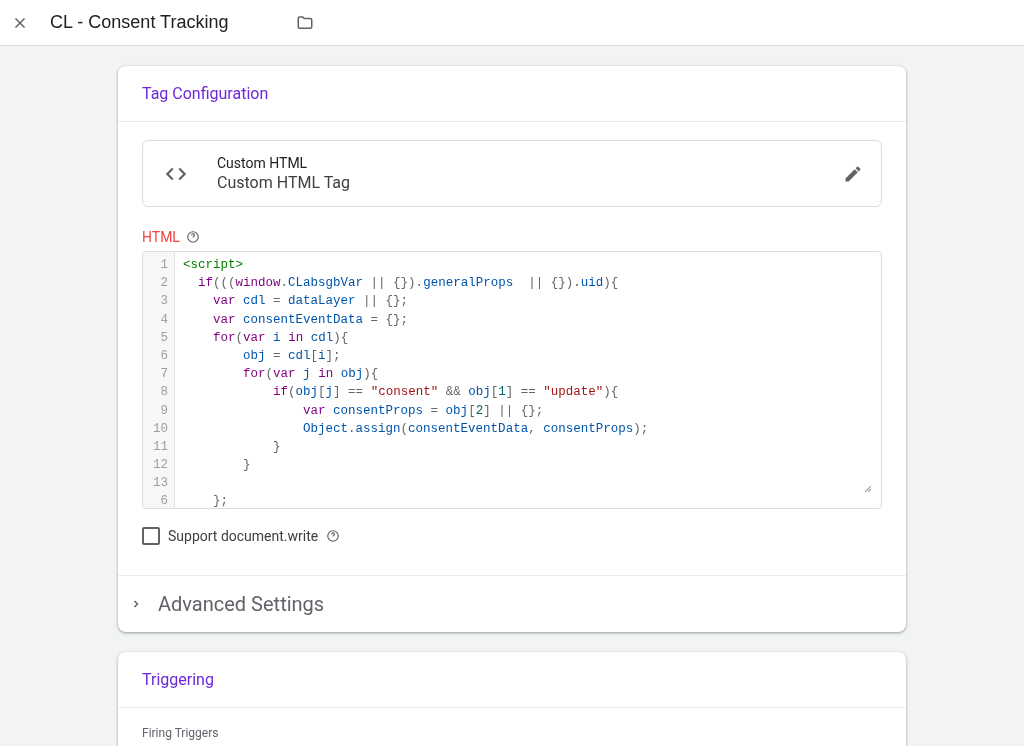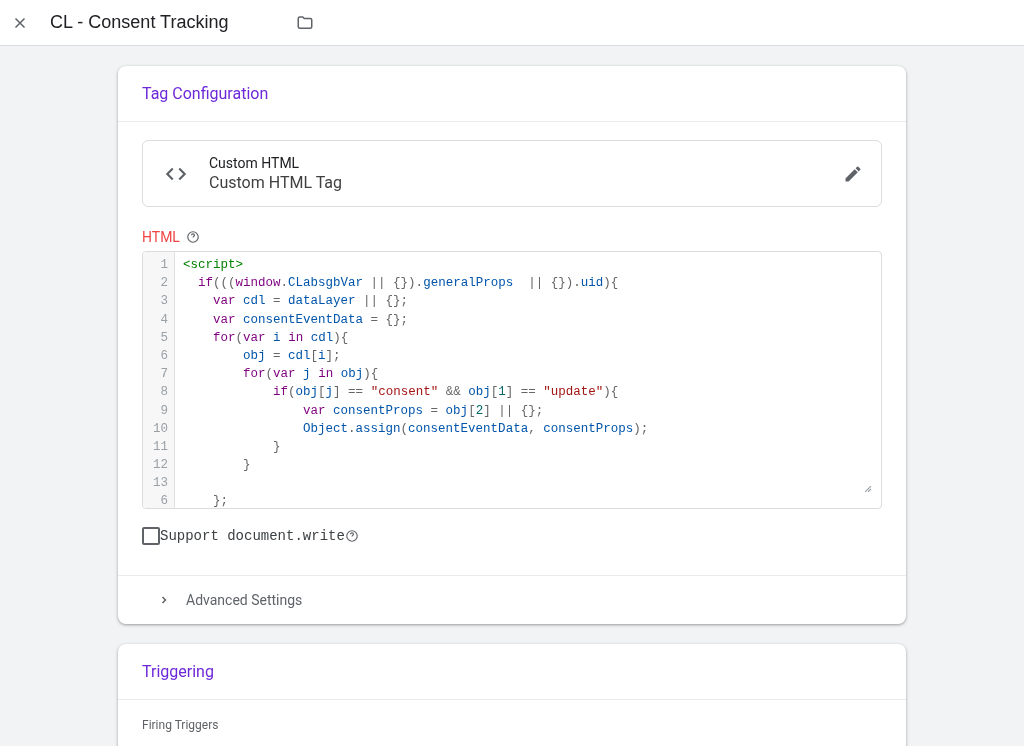--- a/index.html
+++ b/index.html
@@ -70,21 +70,21 @@
       font-size: 12px;
       color: #5f6368;
       margin-bottom: 10px;
     }
     .tagtype-box {
       border: 1px solid #dadce0;
       border-radius: 6px;
       padding: 14px 18px;
       display: flex;
       align-items: center;
-      gap: 18px;
+      gap: 26px;
       margin-bottom: 22px;
     }
     .tagtype-icon {
       width: 30px;
       height: 30px;
       display: flex;
       align-items: center;
       justify-content: center;
       color: #5f6368;
     }
@@ -150,40 +150,39 @@
       position: absolute;
       right: 6px;
       bottom: 6px;
       color: #9aa0a6;
       cursor: nwse-resize;
     }
     .resize-handle svg { width: 14px; height: 14px; }
     .checkbox-row {
       display: flex;
       align-items: center;
-      gap: 0;
+      gap: 8px;
       font-size: 14px;
       color: #3c4043;
       margin-bottom: 8px;
-      font-family: Liberation Mono, monospace;
     }
     .checkbox {
       width: 18px; height: 18px;
       border: 2px solid #5f6368;
       border-radius: 2px;
       cursor: pointer;
     }
     .adv-row {
       border-top: 1px solid #e8eaed;
-      padding: 16px 40px;
+      padding: 16px 12px;
       display: flex;
       align-items: center;
       gap: 16px;
       color: #5f6368;
-      font-size: 14px;
+      font-size: 20px;
       cursor: pointer;
     }
     .adv-row svg { width: 12px; height: 12px; }
   </style>
 </head>
 <body>
 
 <div class="header">
   <div class="close-btn">
     <svg viewBox="0 0 24 24" fill="none" stroke="currentColor" stroke-width="2">

